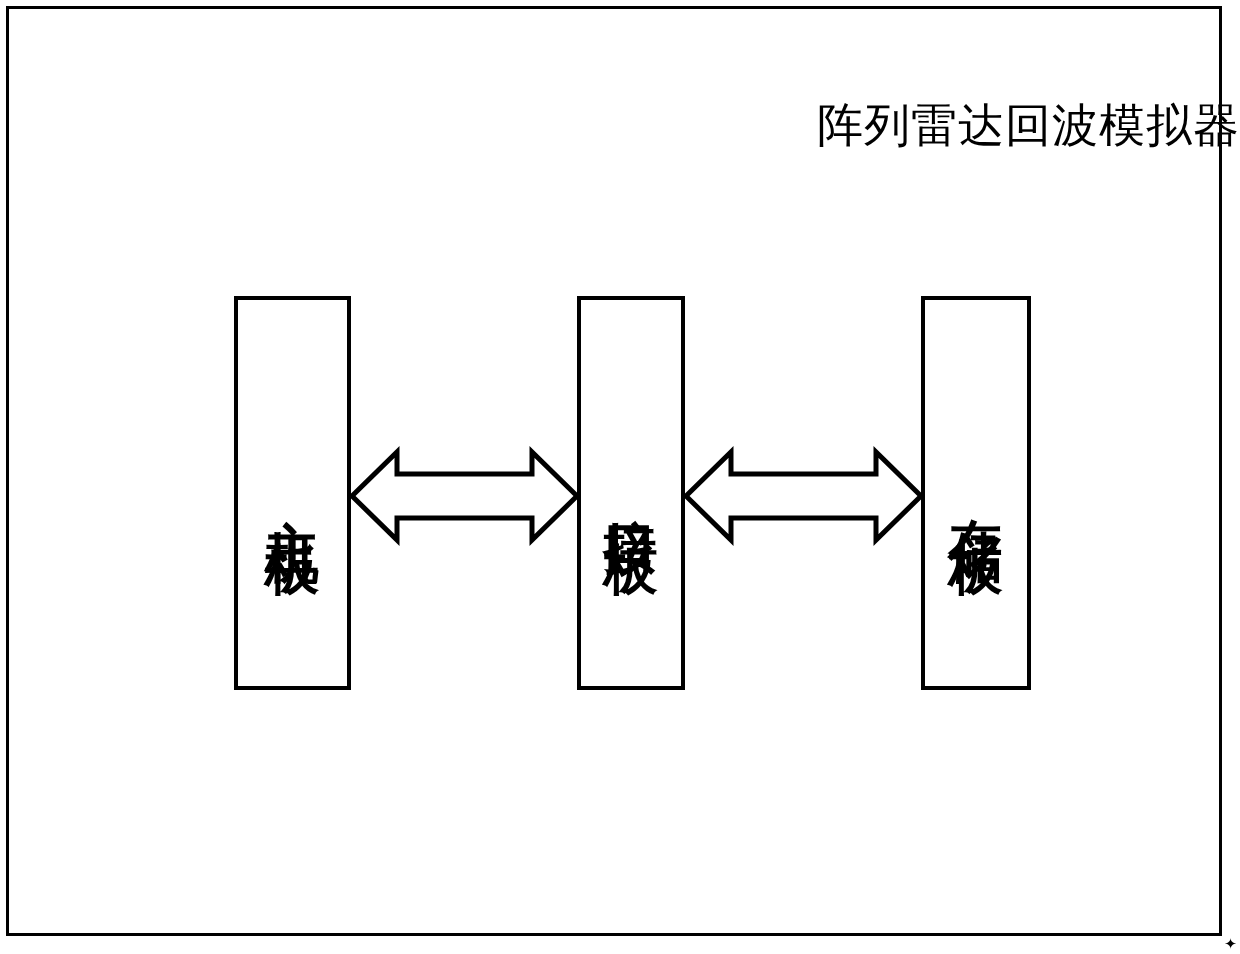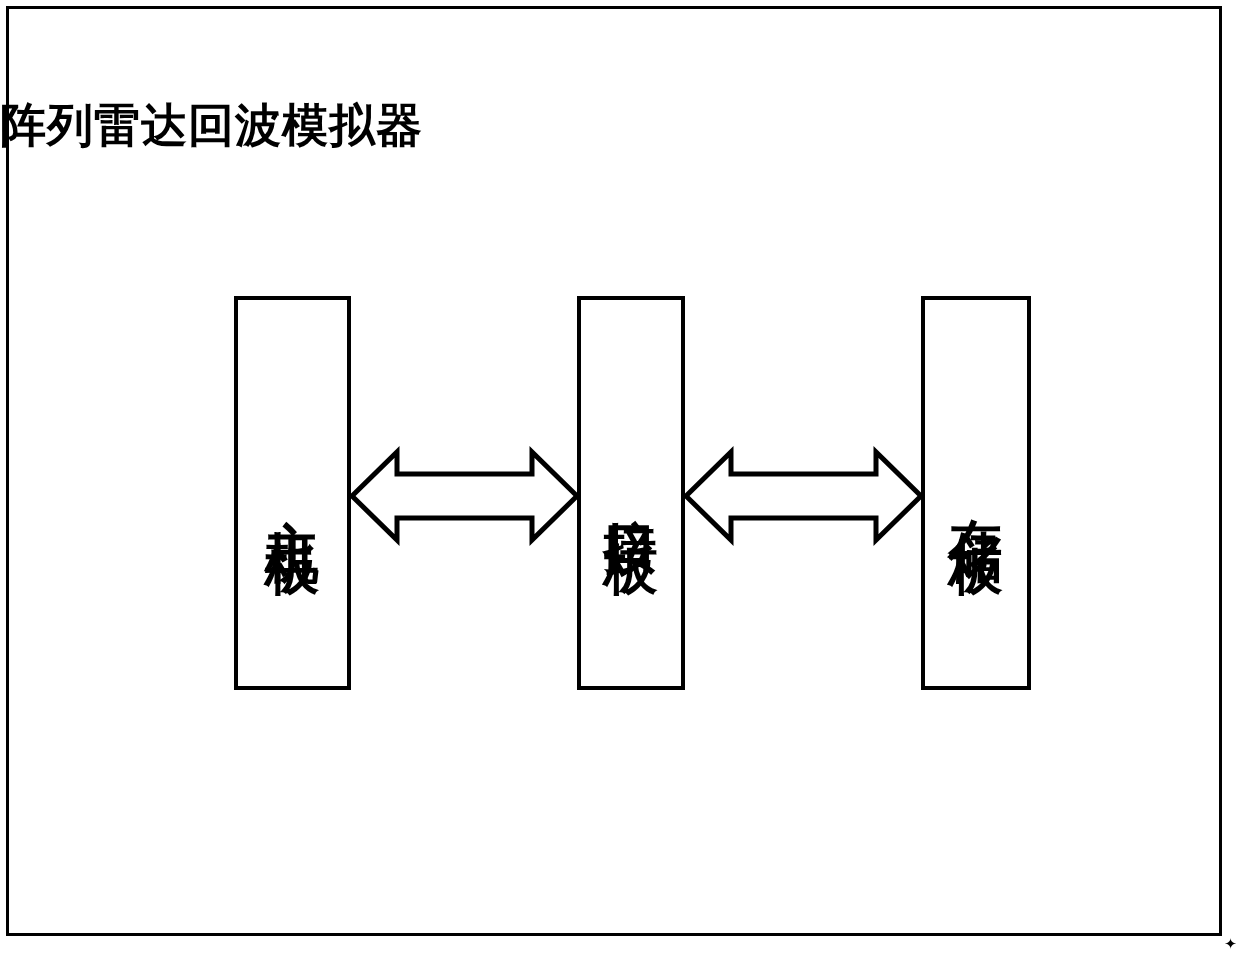--- a/index.html
+++ b/index.html
@@ -33,24 +33,24 @@
     box-sizing: border-box;
     background: #ffffff;
   }
 
   
   .diagram-title {
     position: absolute;
     left: 0;
     top: 96px;
     width: 1240px;
-    text-align: left;
+    text-align: right;
     font-size: 46px;
     line-height: 58px;
-    font-weight: 700;
+    font-weight: 400;
     color: #000000;
     letter-spacing: 1px;
     white-space: nowrap;
     font-family: "DejaVu Sans", "Liberation Sans", sans-serif;
   }
 
   
   .module-box {
     position: absolute;
     top: 296px;

